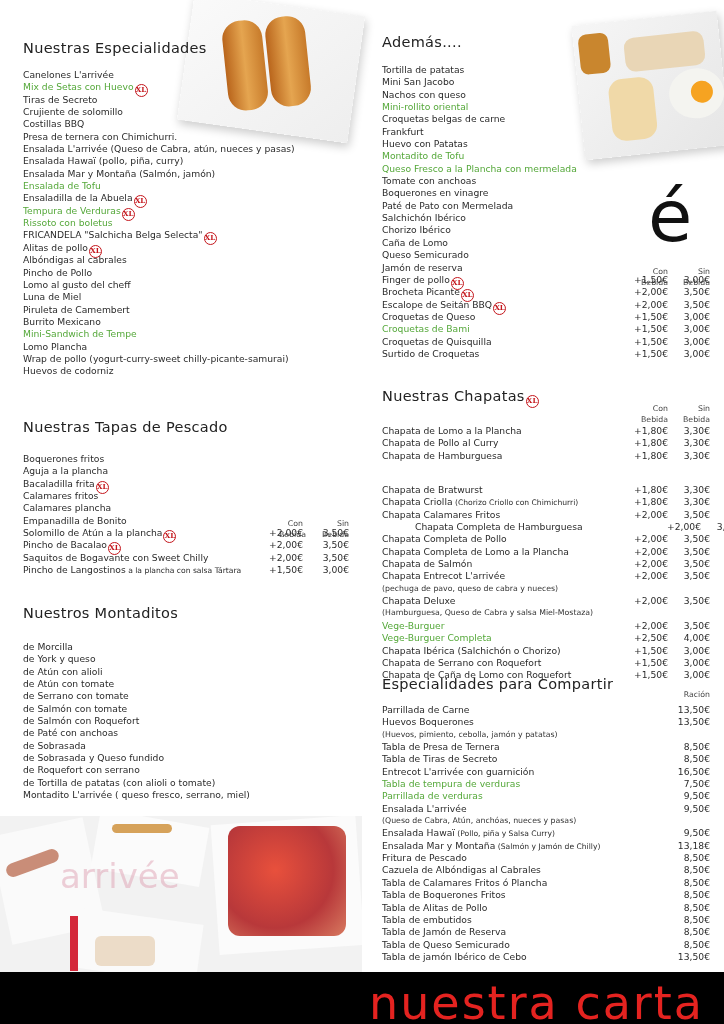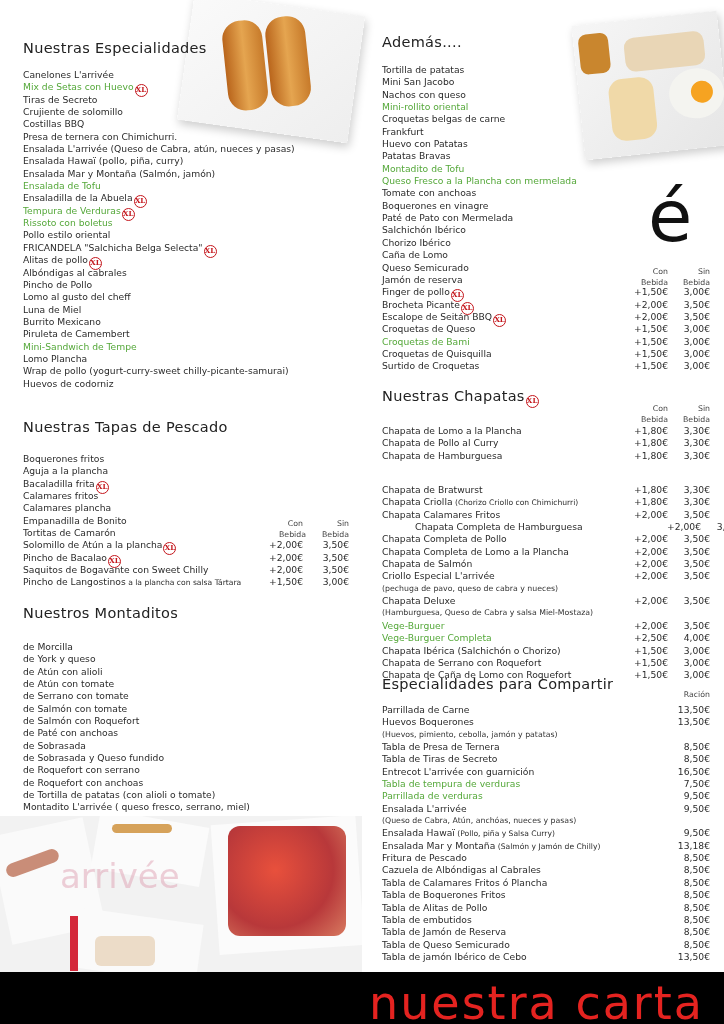--- a/index.html
+++ b/index.html
@@ -65,50 +65,48 @@
         <div class="item"><span>Crujiente de solomillo</span></div>
         <div class="item"><span>Costillas BBQ</span></div>
         <div class="item"><span>Presa de ternera con Chimichurri.</span></div>
         <div class="item"><span>Ensalada L'arrivée (Queso de Cabra, atún, nueces y pasas)</span></div>
         <div class="item"><span>Ensalada Hawaï (pollo, piña, curry)</span></div>
         <div class="item"><span>Ensalada Mar y Montaña (Salmón, jamón)</span></div>
         <div class="item green"><span>Ensalada de Tofu</span></div>
         <div class="item"><span>Ensaladilla de la Abuela</span><span class="xl">XL</span></div>
         <div class="item green"><span>Tempura de Verduras</span><span class="xl">XL</span></div>
         <div class="item green"><span>Rissoto con boletus</span></div>
-        <div class="item"><span>Pollo estilo oriental</span></div>
         <div class="item"><span>FRICANDELA "Salchicha Belga Selecta"</span><span class="xl">XL</span></div>
         <div class="item"><span>Alitas de pollo</span><span class="xl">XL</span></div>
         <div class="item"><span>Albóndigas al cabrales</span></div>
         <div class="item"><span>Pincho de Pollo</span></div>
         <div class="item"><span>Lomo al gusto del cheff</span></div>
         <div class="item"><span>Luna de Miel</span></div>
+        <div class="item"><span>Piruleta de Camembert</span></div>
         <div class="item"><span>Burrito Mexicano</span></div>
-        <div class="item"><span>Piruleta de Camembert</span></div>
         <div class="item green"><span>Mini-Sandwich de Tempe</span></div>
         <div class="item"><span>Lomo Plancha</span></div>
         <div class="item"><span>Wrap de pollo (yogurt-curry-sweet chilly-picante-samurai)</span></div>
         <div class="item"><span>Huevos de codorniz</span></div>
       </div>
   </div>
 
   <div class="col" style="left:23px;top:419px;width:340px;">
     <div class="h2">Nuestras Tapas de Pescado</div>
   </div>
   <div class="col" id="pes-wrap" style="left:23px;top:453px;width:330px;height:150px;">
     <div class="hdr" style="left:256px;top:66px;width:24px;"><span>Con</span><br><span>Bebida</span></div>
     <div class="hdr" style="left:292px;top:66px;width:34px;"><span>Sin</span><br><span>Bebida</span></div>
     <div id="pes-list">
         <div class="item"><span>Boquerones fritos</span></div>
         <div class="item"><span>Aguja a la plancha</span></div>
         <div class="item"><span>Bacaladilla frita</span><span class="xl">XL</span></div>
         <div class="item"><span>Calamares fritos</span></div>
         <div class="item"><span>Calamares plancha</span></div>
         <div class="item"><span>Empanadilla de Bonito</span></div>
-        <div class="item"><span>Tortitas de Camarón</span></div>
         <div class="item"><span>Solomillo de Atún a la plancha</span><span class="xl">XL</span><span class="price" style="left: 242px; width: 38px;">+2,00€</span><span class="price" style="left: 290px; width: 36px;">3,50€</span></div>
         <div class="item"><span>Pincho de Bacalao</span><span class="xl">XL</span><span class="price" style="left: 242px; width: 38px;">+2,00€</span><span class="price" style="left: 290px; width: 36px;">3,50€</span></div>
         <div class="item"><span>Saquitos de Bogavante con Sweet Chilly</span><span class="price" style="left: 242px; width: 38px;">+2,00€</span><span class="price" style="left: 290px; width: 36px;">3,50€</span></div>
         <div class="item"><span>Pincho de Langostinos</span><span class="sub"> a la plancha con salsa Tártara</span><span class="price" style="left: 242px; width: 38px;">+1,50€</span><span class="price" style="left: 290px; width: 36px;">3,00€</span></div>
       </div>
   </div>
 
   <div class="col" style="left:23px;top:605px;width:340px;">
     <div class="h2">Nuestros Montaditos</div>
     <div id="mon-list" style="margin-top:20px;">
@@ -116,21 +114,20 @@
         <div class="item">de York y queso</div>
         <div class="item">de Atún con alioli</div>
         <div class="item">de Atún con tomate</div>
         <div class="item">de Serrano con tomate</div>
         <div class="item">de Salmón con tomate</div>
         <div class="item">de Salmón con Roquefort</div>
         <div class="item">de Paté con anchoas</div>
         <div class="item">de Sobrasada</div>
         <div class="item">de Sobrasada y Queso fundido</div>
         <div class="item">de Roquefort con serrano</div>
-        <div class="item">de Roquefort con anchoas</div>
         <div class="item">de Tortilla de patatas (con alioli o tomate)</div>
         <div class="item">Montadito L'arrivée ( queso fresco, serrano, miel)</div>
       </div>
   </div>
 
   <div class="photo bottom-photo">
     <div style="position:absolute;left:0;top:10px;width:95px;height:110px;background:#fafafa;transform:rotate(-12deg);"></div>
     <div style="position:absolute;left:5px;top:40px;width:55px;height:14px;border-radius:8px;background:#c98d78;transform:rotate(-20deg);"></div>
     <div style="position:absolute;left:95px;top:2px;width:110px;height:60px;background:#fbfbfb;transform:rotate(10deg);"></div>
     <div style="position:absolute;left:112px;top:8px;width:60px;height:9px;border-radius:5px;background:#d6a25a;"></div>
@@ -149,21 +146,20 @@
     <div class="hdr" style="left:252px;top:203px;width:34px;"><span>Con</span><br><span>Bebida</span></div>
     <div class="hdr" style="left:292px;top:203px;width:36px;"><span>Sin</span><br><span>Bebida</span></div>
     <div id="ade-list">
         <div class="item"><span>Tortilla de patatas</span></div>
         <div class="item"><span>Mini San Jacobo</span></div>
         <div class="item"><span>Nachos con queso</span></div>
         <div class="item green"><span>Mini-rollito oriental</span></div>
         <div class="item"><span>Croquetas belgas de carne</span></div>
         <div class="item"><span>Frankfurt</span></div>
         <div class="item"><span>Huevo con Patatas</span></div>
-        <div class="item"><span>Patatas Bravas</span></div>
         <div class="item green"><span>Montadito de Tofu</span></div>
         <div class="item green"><span>Queso Fresco a la Plancha con mermelada</span></div>
         <div class="item"><span>Tomate con anchoas</span></div>
         <div class="item"><span>Boquerones en vinagre</span></div>
         <div class="item"><span>Paté de Pato con Mermelada</span></div>
         <div class="item"><span>Salchichón Ibérico</span></div>
         <div class="item"><span>Chorizo Ibérico</span></div>
         <div class="item"><span>Caña de Lomo</span></div>
         <div class="item"><span>Queso Semicurado</span></div>
         <div class="item"><span>Jamón de reserva</span></div>
@@ -187,21 +183,21 @@
         <div class="item" style="position: relative;"><span>Chapata de Lomo a la Plancha</span><span class="price" style="left: 248px; width: 38px;">+1,80€</span><span class="price" style="left: 292px; width: 36px;">3,30€</span></div>
         <div class="item" style="position: relative;"><span>Chapata de Pollo al Curry</span><span class="price" style="left: 248px; width: 38px;">+1,80€</span><span class="price" style="left: 292px; width: 36px;">3,30€</span></div>
         <div class="item" style="position: relative;"><span>Chapata de Hamburguesa</span><span class="price" style="left: 248px; width: 38px;">+1,80€</span><span class="price" style="left: 292px; width: 36px;">3,30€</span></div>
         <div class="item" style="position: relative; margin-top: 22px;"><span>Chapata de Bratwurst</span><span class="price" style="left: 248px; width: 38px;">+1,80€</span><span class="price" style="left: 292px; width: 36px;">3,30€</span></div>
         <div class="item" style="position: relative;"><span>Chapata Criolla</span><span class="sub"> (Chorizo Criollo con Chimichurri)</span><span class="price" style="left: 248px; width: 38px;">+1,80€</span><span class="price" style="left: 292px; width: 36px;">3,30€</span></div>
         <div class="item" style="position: relative;"><span>Chapata Calamares Fritos</span><span class="price" style="left: 248px; width: 38px;">+2,00€</span><span class="price" style="left: 292px; width: 36px;">3,50€</span></div>
         <div class="item" style="position: relative; margin-left: 33px;"><span>Chapata Completa de Hamburguesa</span><span class="price" style="left: 248px; width: 38px;">+2,00€</span><span class="price" style="left: 292px; width: 36px;">3,50€</span></div>
         <div class="item" style="position: relative;"><span>Chapata Completa de Pollo</span><span class="price" style="left: 248px; width: 38px;">+2,00€</span><span class="price" style="left: 292px; width: 36px;">3,50€</span></div>
         <div class="item" style="position: relative;"><span>Chapata Completa de Lomo a la Plancha</span><span class="price" style="left: 248px; width: 38px;">+2,00€</span><span class="price" style="left: 292px; width: 36px;">3,50€</span></div>
         <div class="item" style="position: relative;"><span>Chapata de Salmón</span><span class="price" style="left: 248px; width: 38px;">+2,00€</span><span class="price" style="left: 292px; width: 36px;">3,50€</span></div>
-        <div class="item" style="position: relative;"><span>Criollo Especial L'arrivée</span><span class="price" style="left: 248px; width: 38px;">+2,00€</span><span class="price" style="left: 292px; width: 36px;">3,50€</span></div>
+        <div class="item" style="position: relative;"><span>Chapata Entrecot L'arrivée</span><span class="price" style="left: 248px; width: 38px;">+2,00€</span><span class="price" style="left: 292px; width: 36px;">3,50€</span></div>
         <div class="note" style="position: relative;"><span>(pechuga de pavo, queso de cabra y nueces)</span></div>
         <div class="item" style="position: relative;"><span>Chapata Deluxe</span><span class="price" style="left: 248px; width: 38px;">+2,00€</span><span class="price" style="left: 292px; width: 36px;">3,50€</span></div>
         <div class="note" style="position: relative;"><span>(Hamburguesa, Queso de Cabra y salsa Miel-Mostaza)</span></div>
         <div class="item green" style="position: relative;"><span>Vege-Burguer</span><span class="price" style="left: 248px; width: 38px;">+2,00€</span><span class="price" style="left: 292px; width: 36px;">3,50€</span></div>
         <div class="item green" style="position: relative;"><span>Vege-Burguer Completa</span><span class="price" style="left: 248px; width: 38px;">+2,50€</span><span class="price" style="left: 292px; width: 36px;">4,00€</span></div>
         <div class="item" style="position: relative;"><span>Chapata Ibérica (Salchichón o Chorizo)</span><span class="price" style="left: 248px; width: 38px;">+1,50€</span><span class="price" style="left: 292px; width: 36px;">3,00€</span></div>
         <div class="item" style="position: relative;"><span>Chapata de Serrano con Roquefort</span><span class="price" style="left: 248px; width: 38px;">+1,50€</span><span class="price" style="left: 292px; width: 36px;">3,00€</span></div>
         <div class="item" style="position: relative;"><span>Chapata de Caña de Lomo con Roquefort</span><span class="price" style="left: 248px; width: 38px;">+1,50€</span><span class="price" style="left: 292px; width: 36px;">3,00€</span></div>
       </div>
   </div>

